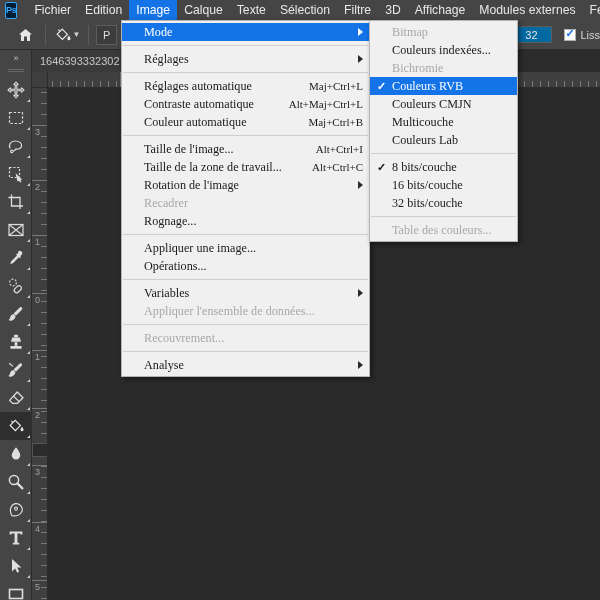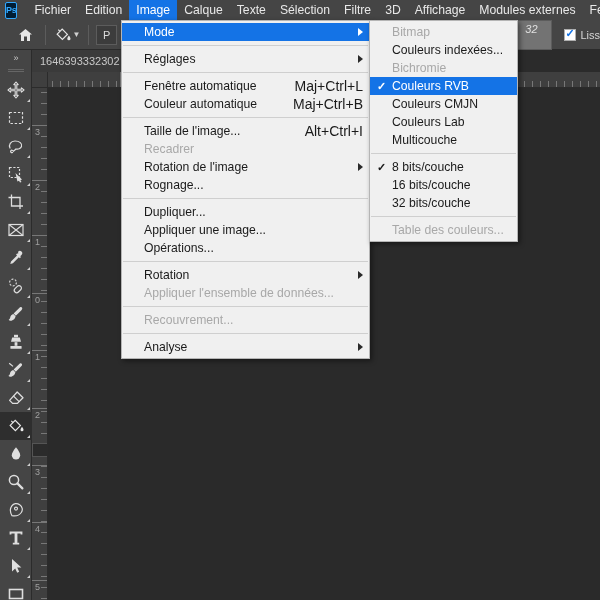--- a/index.html
+++ b/index.html
@@ -78,29 +78,28 @@
     color: #dcdcdc;
     font-size: 11px;
     height: 20px;
     padding: 0 6px;
     display: flex; align-items: center;
   }
   .opt-label {
     color: #d6d6d6; font-size: 11px; white-space: nowrap;
   }
   .opt-field {
-    background: #737373;
+    background: #0369a1;
     border: 1px solid #5c5c5c;
     color: #e0e0e0;
     font-size: 11px;
-    width: 42px; height: 30px;
+    width: 42px; height: 17px;
     text-align: center;
     line-height: 17px;
     margin-left: 5px;
-    font-style: italic;
   }
   .opt-check {
     width: 12px; height: 12px;
     background: #ffffff;
     border: 1px solid #b0b0b0;
     margin-left: 12px; margin-right: 4px;
     position: relative;
     flex: 0 0 auto;
   }
   .opt-check::after {
@@ -254,28 +253,29 @@
   #menu-image { top: 20px; left: 121px; width: 249px; }
   #menu-mode  { top: 20px; left: 369px; width: 149px; }
 
   .mi {
     position: relative;
     display: flex; align-items: center;
     height: 18px;
     padding: 0 6px 0 22px;
     white-space: nowrap;
     cursor: default;
+    font-family: Liberation Serif, serif;
   }
   .mi.hl { background: #1473e6; color: #ffffff; }
   .mi.disabled { color: #a8a8a8; }
   .mi .label { flex: 0 0 auto; }
   .mi .accel {
     margin-left: auto;
     padding-left: 18px;
-    font-size: 14px;
+    font-size: 11px;
   }
   .mi .arrow {
     margin-left: auto;
     width: 0; height: 0;
     border-top: 4px solid transparent;
     border-bottom: 4px solid transparent;
     border-left: 5px solid #2a2a2a;
   }
   .mi.hl .arrow { border-left-color: #ffffff; }
   .mi .check {
@@ -676,55 +676,60 @@
         <span class="label">Mode</span>
         <span class="arrow"></span>
       </div>
       <div class="msep"></div>
       <div class="mi">
         <span class="label">Réglages</span>
         <span class="arrow"></span>
       </div>
       <div class="msep"></div>
       <div class="mi">
-        <span class="label">Fenêtre automatique</span>
+        <span class="label">Réglages automatique</span>
         <span class="accel">Maj+Ctrl+L</span>
+      </div>
+      <div class="mi">
+        <span class="label">Contraste automatique</span>
+        <span class="accel">Alt+Maj+Ctrl+L</span>
       </div>
       <div class="mi">
         <span class="label">Couleur automatique</span>
         <span class="accel">Maj+Ctrl+B</span>
       </div>
       <div class="msep"></div>
       <div class="mi">
         <span class="label">Taille de l'image...</span>
         <span class="accel">Alt+Ctrl+I</span>
       </div>
+      <div class="mi">
+        <span class="label">Taille de la zone de travail...</span>
+        <span class="accel">Alt+Ctrl+C</span>
+      </div>
+      <div class="mi">
+        <span class="label">Rotation de l'image</span>
+        <span class="arrow"></span>
+      </div>
       <div class="mi disabled">
         <span class="label">Recadrer</span>
       </div>
       <div class="mi">
-        <span class="label">Rotation de l'image</span>
-        <span class="arrow"></span>
-      </div>
-      <div class="mi">
         <span class="label">Rognage...</span>
       </div>
       <div class="msep"></div>
       <div class="mi">
-        <span class="label">Dupliquer...</span>
-      </div>
-      <div class="mi">
         <span class="label">Appliquer une image...</span>
       </div>
       <div class="mi">
         <span class="label">Opérations...</span>
       </div>
       <div class="msep"></div>
       <div class="mi">
-        <span class="label">Rotation</span>
+        <span class="label">Variables</span>
         <span class="arrow"></span>
       </div>
       <div class="mi disabled">
         <span class="label">Appliquer l'ensemble de données...</span>
       </div>
       <div class="msep"></div>
       <div class="mi disabled">
         <span class="label">Recouvrement...</span>
       </div>
       <div class="msep"></div>
@@ -745,24 +750,24 @@
         <span class="label">Bichromie</span>
       </div>
       <div class="mi hl">
         <span class="check">✓</span>
         <span class="label">Couleurs RVB</span>
       </div>
       <div class="mi">
         <span class="label">Couleurs CMJN</span>
       </div>
       <div class="mi">
+        <span class="label">Multicouche</span>
+      </div>
+      <div class="mi">
         <span class="label">Couleurs Lab</span>
-      </div>
-      <div class="mi">
-        <span class="label">Multicouche</span>
       </div>
       <div class="msep"></div>
       <div class="mi">
         <span class="check">✓</span>
         <span class="label">8 bits/couche</span>
       </div>
       <div class="mi">
         <span class="label">16 bits/couche</span>
       </div>
       <div class="mi">

